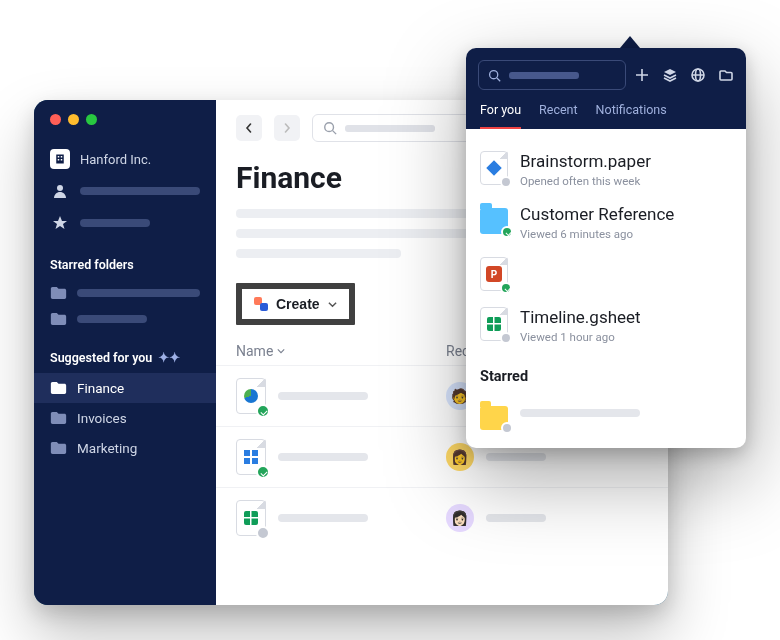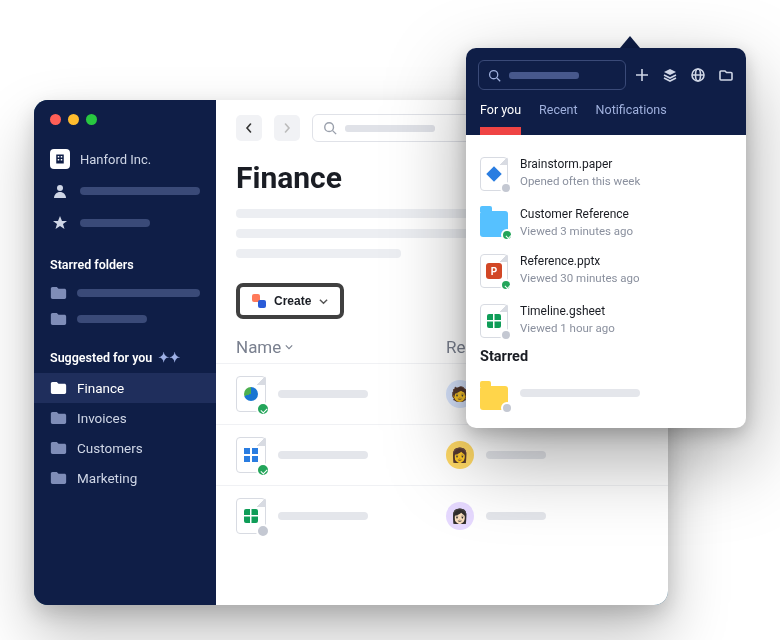--- a/index.html
+++ b/index.html
@@ -79,33 +79,33 @@
 
   .skel-lines { padding:0 20px; }
   .skel-lines .line { height:9px; background:#eceef2; border-radius:4px; margin-bottom:11px;}
   .skel-lines .line:nth-child(1){width:100%;}
   .skel-lines .line:nth-child(2){width:78%;}
   .skel-lines .line:nth-child(3){width:40%;}
 
   .create-wrap{ padding:14px 20px 8px;}
   .create-btn {
     display:inline-flex; align-items:center; gap:8px;
-    border:4px solid #404040; border-radius:7px; padding:7px 12px;
-    font-size:12px; font-weight:600; color:#1a1d24; cursor:pointer;
+    border:6px solid #404040; border-radius:1px; padding:7px 12px;
+    font-size:14px; font-weight:600; color:#1a1d24; cursor:pointer;
     background:#fff;
   }
   .create-btn .multi { width:14px; height:14px; position:relative;}
   .create-btn .multi::before,.create-btn .multi::after{
     content:""; position:absolute; width:8px; height:8px; border-radius:2px;
   }
   .create-btn .multi::before{left:0;top:0;background:#ff7a59;}
   .create-btn .multi::after{right:0;bottom:0;background:#2a5bd7;}
 
   .table-head {
-    display:flex; padding:10px 20px 6px; font-size:17px; color:#7a808f;
+    display:flex; padding:10px 20px 6px; font-size:14px; color:#7a808f;
   }
   .th-name{width:210px; display:flex; align-items:center; gap:4px; cursor:pointer;}
   .th-recent{display:flex; align-items:center; gap:4px; cursor:pointer;}
 
   .row {
     display:flex; align-items:center; padding:12px 20px;
     border-top:1px solid #f0f1f4;
   }
   .cell-name{width:210px; display:flex; align-items:center; gap:12px;}
   .file-ico{
@@ -178,21 +178,21 @@
     flex:1; height:30px; border:1px solid #3a4a78; border-radius:6px;
     display:flex; align-items:center; gap:8px; padding:0 9px; color:#9fb0dd;
   }
   .pop-search .ph{height:7px;background:#47588c;border-radius:3px;flex:1;max-width:70px;}
   .pop-icons{display:flex; gap:12px; color:#cfd6e6; font-size:15px;}
   .pop-icons span{cursor:pointer;}
   .pop-icons svg{width:16px;height:16px;stroke:#cfd6e6;fill:none;stroke-width:1.6;display:block;}
 
   .pop-tabs{display:flex; gap:18px; padding:12px 2px 0; font-size:12.5px;}
   .pop-tab{padding:0 0 10px; color:#9fb0dd; cursor:pointer;}
-  .pop-tab.active{color:#fff; border-bottom:8px solid #ef4444;}
+  .pop-tab.active{color:#fff; border-bottom:2px solid #ef4444;}
 
   .pop-body{padding:14px 14px 10px;}
   .pop-heading{font-size:14.5px; font-weight:700; color:#1a1d24; display:flex; align-items:center; gap:6px; margin-bottom:8px;}
   .pop-heading .sp{color:#9eb0e6; font-size:13px;}
 
   .pop-item{display:flex; gap:12px; padding:8px 0;}
   .pop-ico{width:28px;height:34px;position:relative;flex:none;}
   .pop-ico.file{border:1.5px solid #d8dbe2;border-radius:4px;background:#fff;}
   .pop-ico.file::before{content:"";position:absolute;right:-1px;top:-1px;width:8px;height:8px;background:linear-gradient(135deg,transparent 49%,#d8dbe2 50%);border-top-right-radius:3px;}
   .pop-ico .mark{position:absolute;left:50%;top:50%;transform:translate(-50%,-50%);}
@@ -205,21 +205,21 @@
   .pop-ico.folder{border:none;background:#56c1ff;border-radius:3px;height:26px;margin-top:4px;}
   .pop-ico.folder::after{content:"";position:absolute;left:0;top:-5px;width:12px;height:6px;background:#56c1ff;border-radius:2px 2px 0 0;}
   .pop-ico.starredf{border:none;background:#ffd54a;border-radius:3px;height:24px;margin-top:5px;}
   .pop-ico.starredf::after{content:"";position:absolute;left:0;top:-5px;width:11px;height:6px;background:#ffd54a;border-radius:2px 2px 0 0;}
   .pop-ico .badge{position:absolute;right:-5px;bottom:-4px;width:12px;height:12px;border-radius:50%;border:2px solid #fff;}
   .pop-ico .badge.green{background:#23a55a;}
   .pop-ico .badge.green::after{content:"";position:absolute;left:2.5px;top:3px;width:4px;height:2.5px;border-left:1.3px solid #fff;border-bottom:1.3px solid #fff;transform:rotate(-45deg);}
   .pop-ico .badge.grey{background:#c4c8d2;}
 
   .pop-item .txt{display:flex;flex-direction:column;gap:3px;}
-  .pop-item .title{font-size:12px;color:#1a1d24;}
+  .pop-item .title{font-size:17px;color:#1a1d24;}
   .pop-item .sub{font-size:11.5px;color:#8a909e;}
   .pop-item .ph{height:8px;background:#e4e6eb;border-radius:4px;width:120px;margin-top:8px;}
 
 </style>
 </head>
 <body>
 
 <div class="app">
 
   <aside class="sidebar">
@@ -284,26 +284,20 @@
       <svg class="folder-ico" viewBox="0 0 20 16">
           <path d="M1 3c0-1 .8-2 2-2h5l2 2h7c1 0 2 .8 2 2v8c0 1-.8 2-2 2H3c-1 0-2-.8-2-2V3z"></path>
         </svg>
       <span>Finance</span>
     </div>
     <div class="nav-item">
       <svg class="folder-ico" viewBox="0 0 20 16">
           <path d="M1 3c0-1 .8-2 2-2h5l2 2h7c1 0 2 .8 2 2v8c0 1-.8 2-2 2H3c-1 0-2-.8-2-2V3z"></path>
         </svg>
       <span>Invoices</span>
-    </div>
-    <div class="nav-item">
-      <svg class="folder-ico" viewBox="0 0 20 16">
-          <path d="M1 3c0-1 .8-2 2-2h5l2 2h7c1 0 2 .8 2 2v8c0 1-.8 2-2 2H3c-1 0-2-.8-2-2V3z"></path>
-        </svg>
-      <span>Customers</span>
     </div>
     <div class="nav-item">
       <svg class="folder-ico" viewBox="0 0 20 16">
           <path d="M1 3c0-1 .8-2 2-2h5l2 2h7c1 0 2 .8 2 2v8c0 1-.8 2-2 2H3c-1 0-2-.8-2-2V3z"></path>
         </svg>
       <span>Marketing</span>
     </div>
   </aside>
 
   <section class="main">
@@ -459,45 +453,41 @@
         <span class="title">Brainstorm.paper</span>
         <span class="sub">Opened often this week</span>
       </div>
     </div>
     <div class="pop-item">
       <div class="pop-ico folder">
           <span class="badge green"></span>
         </div>
       <div class="txt">
         <span class="title">Customer Reference</span>
-        <span class="sub">Viewed 3 minutes ago</span>
+        <span class="sub">Viewed 6 minutes ago</span>
       </div>
     </div>
     <div class="pop-item">
       <div class="pop-ico file ppt">
           <span class="mark">P</span>
           <span class="badge green"></span>
         </div>
-      <div class="txt">
-        <span class="title">Reference.pptx</span>
-        <span class="sub">Viewed 30 minutes ago</span>
-      </div>
     </div>
     <div class="pop-item">
       <div class="pop-ico file sheet">
           <span class="mark"></span>
           <span class="badge grey"></span>
         </div>
       <div class="txt">
         <span class="title">Timeline.gsheet</span>
         <span class="sub">Viewed 1 hour ago</span>
       </div>
     </div>
 
-    <div class="pop-heading" style="margin-top:2px">
+    <div class="pop-heading" style="margin-top:16px">
       <span>Starred</span>
     </div>
     <div class="pop-item">
       <div class="pop-ico starredf">
           <span class="badge grey"></span>
         </div>
       <div class="txt">
           <span class="ph"></span>
         </div>
     </div>

